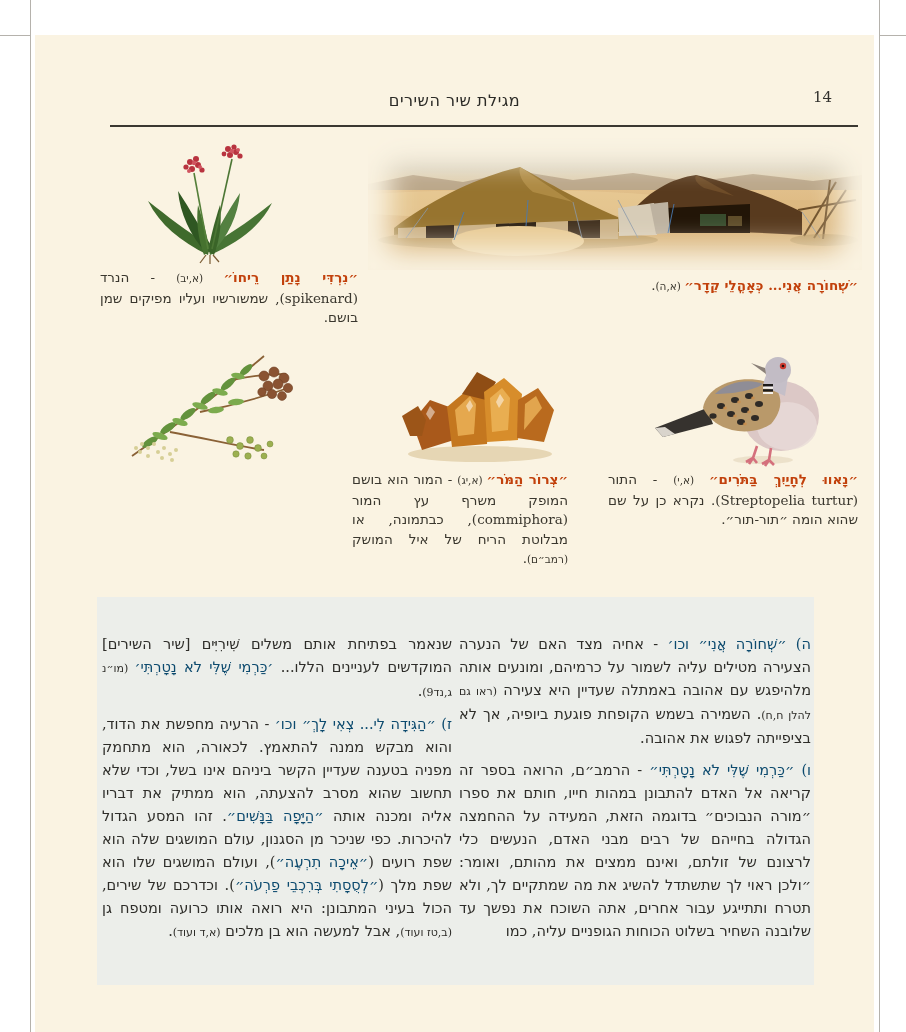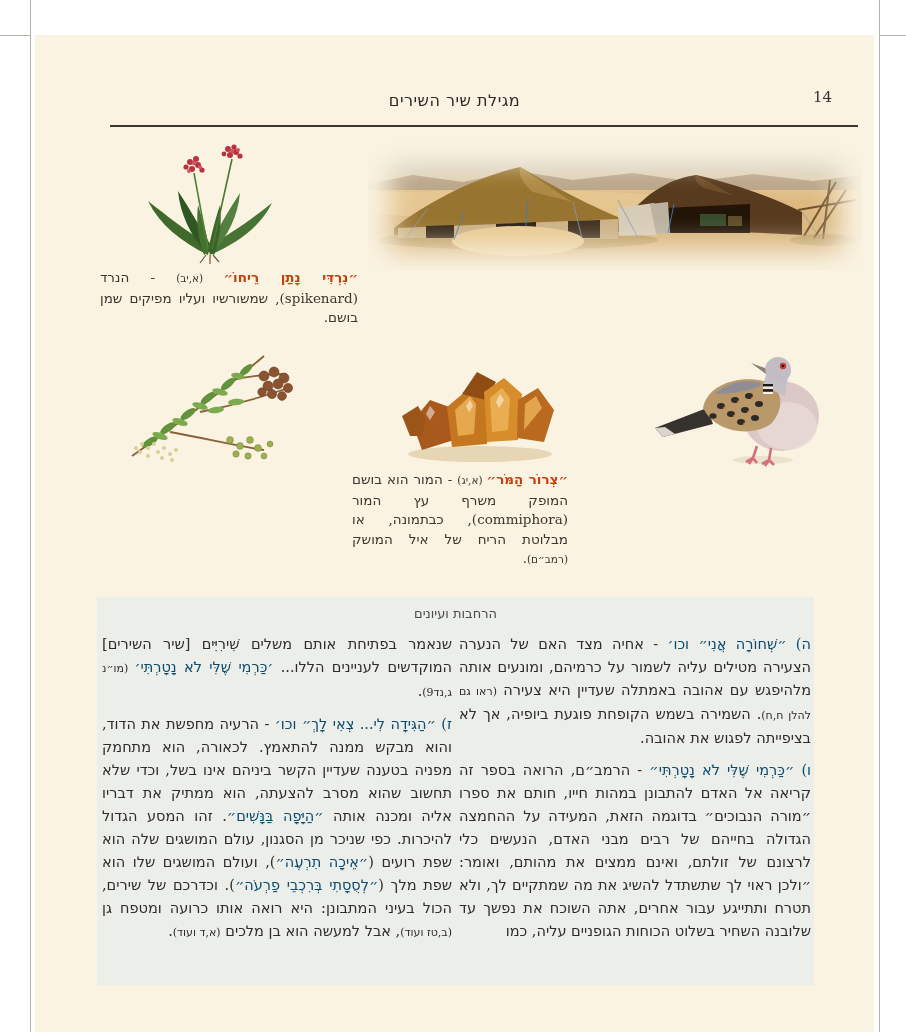--- a/index.html
+++ b/index.html
@@ -171,20 +171,21 @@
         <g stroke="#6e4f28" stroke-width="2">
           <line x1="436" y1="98" x2="468" y2="44"></line>
             <line x1="446" y1="100" x2="478" y2="52"></line>
           <line x1="455" y1="101" x2="462" y2="42"></line>
             <line x1="430" y1="72" x2="488" y2="62"></line>
         </g>
         <ellipse cx="456" cy="102" rx="34" ry="6" fill="#a98a52" opacity="0.5"></ellipse>
       </svg>
       <div class="fade"></div>
     </div>
+    <div class="cap single" style="right:16px;top:241px;width:300px"><span class="seg seg-quote">״שְׁחוֹרָה אֲנִי... כְּאָהֳלֵי קֵדָר״</span><span class="seg seg-ref"> (א,ה)</span><span class="seg seg-body">.</span></div>
 
     <svg class="fig" style="left:77px;top:301px" width="200" height="128" viewBox="0 0 200 128">
       <g stroke="#8a6136" stroke-width="1.8" fill="none">
         <path d="M20,120 C60,92 110,56 152,20"></path>
         <path d="M88,76 C118,70 148,62 176,52"></path>
         <path d="M58,96 C92,102 124,110 152,114"></path>
         <path d="M120,44 C138,40 158,38 174,38"></path>
       </g>
       <g fill="#63923c">
         <ellipse cx="38" cy="106" rx="9" ry="3.6" transform="rotate(-32 38 106)"></ellipse>
@@ -306,23 +307,23 @@
         <rect x="118" y="38.8" width="10" height="2" fill="#f3efe9"></rect>
         <rect x="118" y="41.2" width="10" height="2.4" fill="#1c1a18"></rect>
         <rect x="118" y="44" width="10" height="2" fill="#f3efe9"></rect>
       </g>
 
       <g stroke="#d4707c" stroke-width="2.6" fill="none">
         <path d="M112,98 L108,110 M108,110 L101,114 M108,110 L112,115 M108,110 L104,116"></path>
         <path d="M126,100 L124,112 M124,112 L117,116 M124,112 L129,117 M124,112 L120,118"></path>
       </g>
     </svg>
+    <div class="cap" style="left:573px;top:435px;width:250px"><span class="seg seg-quote">״נָאווּ לְחָיַיִךְ בַּתֹּרִים״</span><span class="seg seg-ref"> (א,י)</span><span class="seg seg-body"> - התור (Streptopelia turtur). נקרא כן על שם שהוא הומה ״תור-תור״.</span></div>
 
     <section class="expansions">
-      <div class="xp-title">הרחבות ועיונים</div>
       <div class="xp-col xp-col-right">
         <p class="xp-para"><span class="seg seg-label">ה) </span><span class="seg seg-quote">״שְׁחוֹרָה אֲנִי״ וכו׳</span><span class="seg seg-body"> - אחיה מצד האם של הנערה הצעירה מטילים עליה לשמור על כרמיהם, ומונעים אותה מלהיפגש עם אהובה באמתלה שעדיין היא צעירה </span><span class="seg seg-ref">(ראו גם להלן ח,ח)</span><span class="seg seg-body">. השמירה בשמש הקופחת פוגעת ביופיה, אך לא בציפייתה לפגוש את אהובה.</span></p>
         <p class="xp-para"><span class="seg seg-label">ו) </span><span class="seg seg-quote">״כַּרְמִי שֶׁלִּי לֹא נָטָרְתִּי״</span><span class="seg seg-body"> - הרמב״ם, הרואה בספר זה קריאה אל האדם להתבונן במהות חייו, חותם את ספרו ״מורה הנבוכים״ בדוגמה הזאת, המעידה על ההחמצה הגדולה בחייהם של רבים מבני האדם, הנעשים כלי לרצונם של זולתם, ואינם ממצים את מהותם, ואומר: ״ולכן ראוי לך שתשתדל להשיג את מה שמתקיים לך, ולא תטרח ותתייגע עבור אחרים, אתה השוכח את נפשך עד שלובנה השחיר בשלוט הכוחות הגופניים עליה, כמו</span></p>
       </div>
       <div class="xp-col xp-col-left">
         <p class="xp-para"><span class="seg seg-body">שנאמר בפתיחת אותם משלים שִׁירִיִּים [שיר השירים] המוקדשים לעניינים הללו... </span><span class="seg seg-quote">׳כַּרְמִי שֶׁלִּי לֹא נָטָרְתִּי׳</span><span class="seg seg-ref"> (מו״נ ג,נד9)</span><span class="seg seg-body">.</span></p>
         <p class="xp-para"><span class="seg seg-label">ז) </span><span class="seg seg-quote">״הַגִּידָה לִי... צְאִי לָךְ״ וכו׳</span><span class="seg seg-body"> - הרעיה מחפשת את הדוד, והוא מבקש ממנה להתאמץ. לכאורה, הוא מתחמק מפניה בטענה שעדיין הקשר ביניהם אינו בשל, וכדי שלא תחשוב שהוא מסרב להצעתה, הוא ממתיק את דבריו אליה ומכנה אותה </span><span class="seg seg-quote">״הַיָּפָה בַּנָּשִׁים״</span><span class="seg seg-body">. זהו המסע הגדול להיכרות. כפי שניכר מן הסגנון, עולם המושגים שלה הוא שפת רועים (</span><span class="seg seg-quote">״אֵיכָה תִרְעֶה״</span><span class="seg seg-body">), ועולם המושגים שלו הוא שפת מלך (</span><span class="seg seg-quote">״לְסֻסָתִי בְּרִכְבֵי פַרְעֹה״</span><span class="seg seg-body">). וכדרכם של שירים, הכול בעיני המתבונן: היא רואה אותו כרועה ומטפח גן </span><span class="seg seg-ref">(ב,טז ועוד)</span><span class="seg seg-body">, אבל למעשה הוא בן מלכים </span><span class="seg seg-ref">(א,ד ועוד)</span><span class="seg seg-body">.</span></p>
       </div>
     </section>
 

